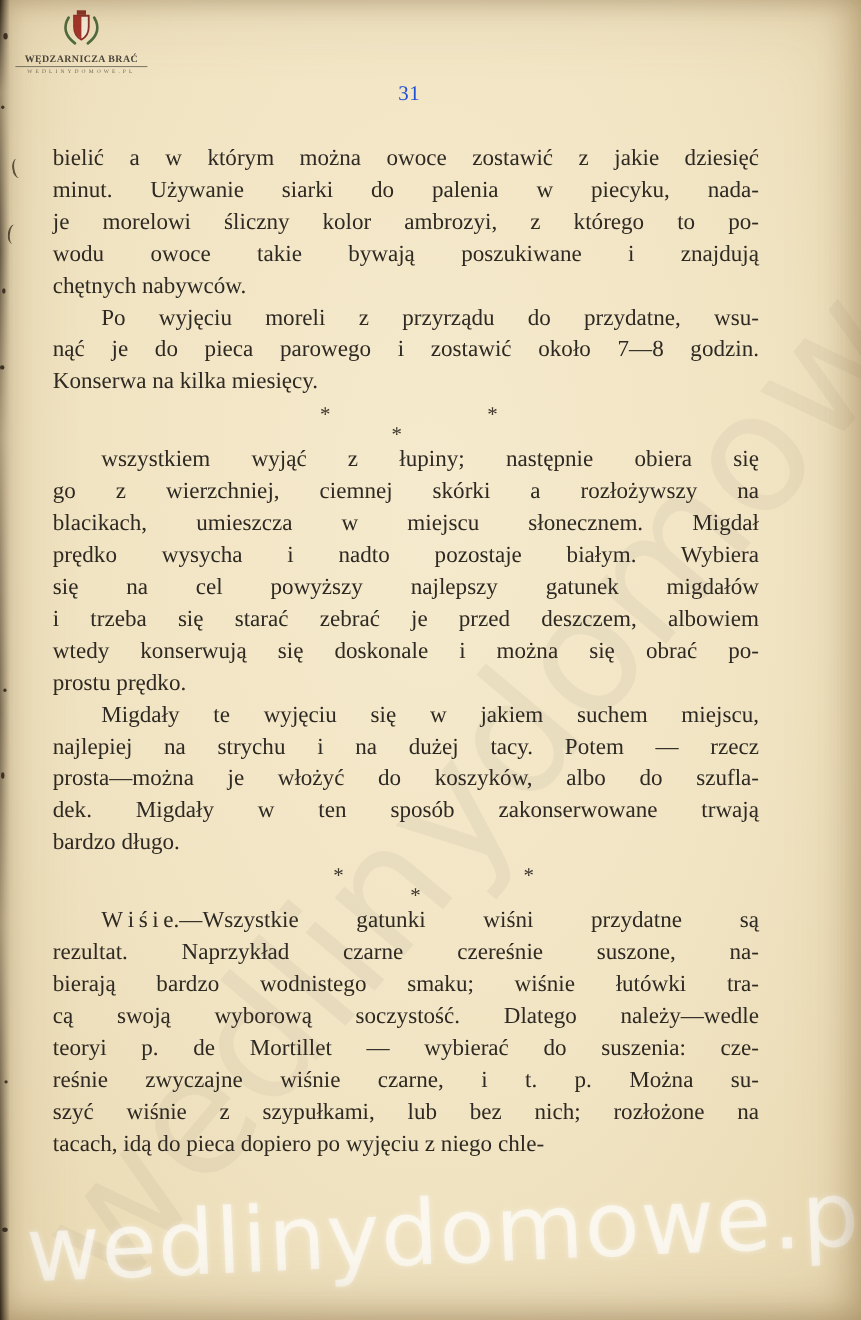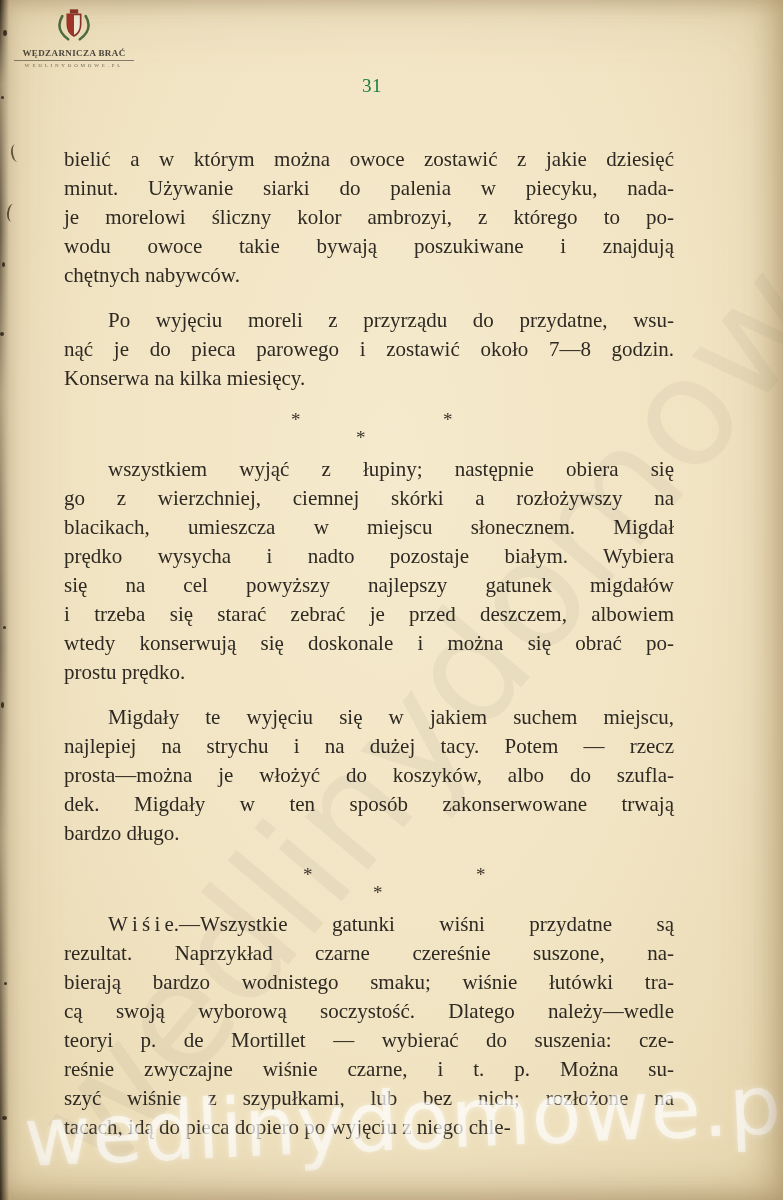--- a/index.html
+++ b/index.html
@@ -41,29 +41,29 @@
   .crest { display: block; margin: 0 auto 1px auto; }
   .logo-title {
     font-size: 9px; font-weight: bold; letter-spacing: 0.4px; white-space: nowrap;
     border-bottom: 1px solid #847d6e; padding-bottom: 2px; color: #4a453c;
   }
   .logo-subtitle { font-size: 5px; letter-spacing: 2.8px; margin-top: 2px; color: #6e6758; white-space: nowrap; }
 
   
   .page-number {
     position: absolute; top: 75px; left: 0; width: 744px; text-align: center;
-    font-size: 19px; letter-spacing: 0.5px; color: #15803d; z-index: 2;
+    font-size: 19px; letter-spacing: 0.5px; color: #1d4ed8; z-index: 2;
   }
 
   
   .text-block {
     position: absolute; top: 129px; left: 48px; width: 642px; z-index: 2;
     font-size: 21px; line-height: 29px; color: #2e2922;
   }
-  .para { margin: 16px; }
+  .para { margin: 0; }
   .para .line { text-align: justify; text-align-last: justify; }
   .para .line.last { text-align-last: left; }
   .para.indent .line:first-child { text-indent: 44px; }
 
   
   .separator { position: relative; height: 30px; margin: 6px 0; }
   .separator .s { position: absolute; font-size: 19px; color: #3c362c; }
   .sep1 .s1 { left: 243px; top: -4px; }
   .sep1 .s2 { left: 395px; top: -4px; }
   .sep1 .s3 { left: 308px; top: 14px; }

